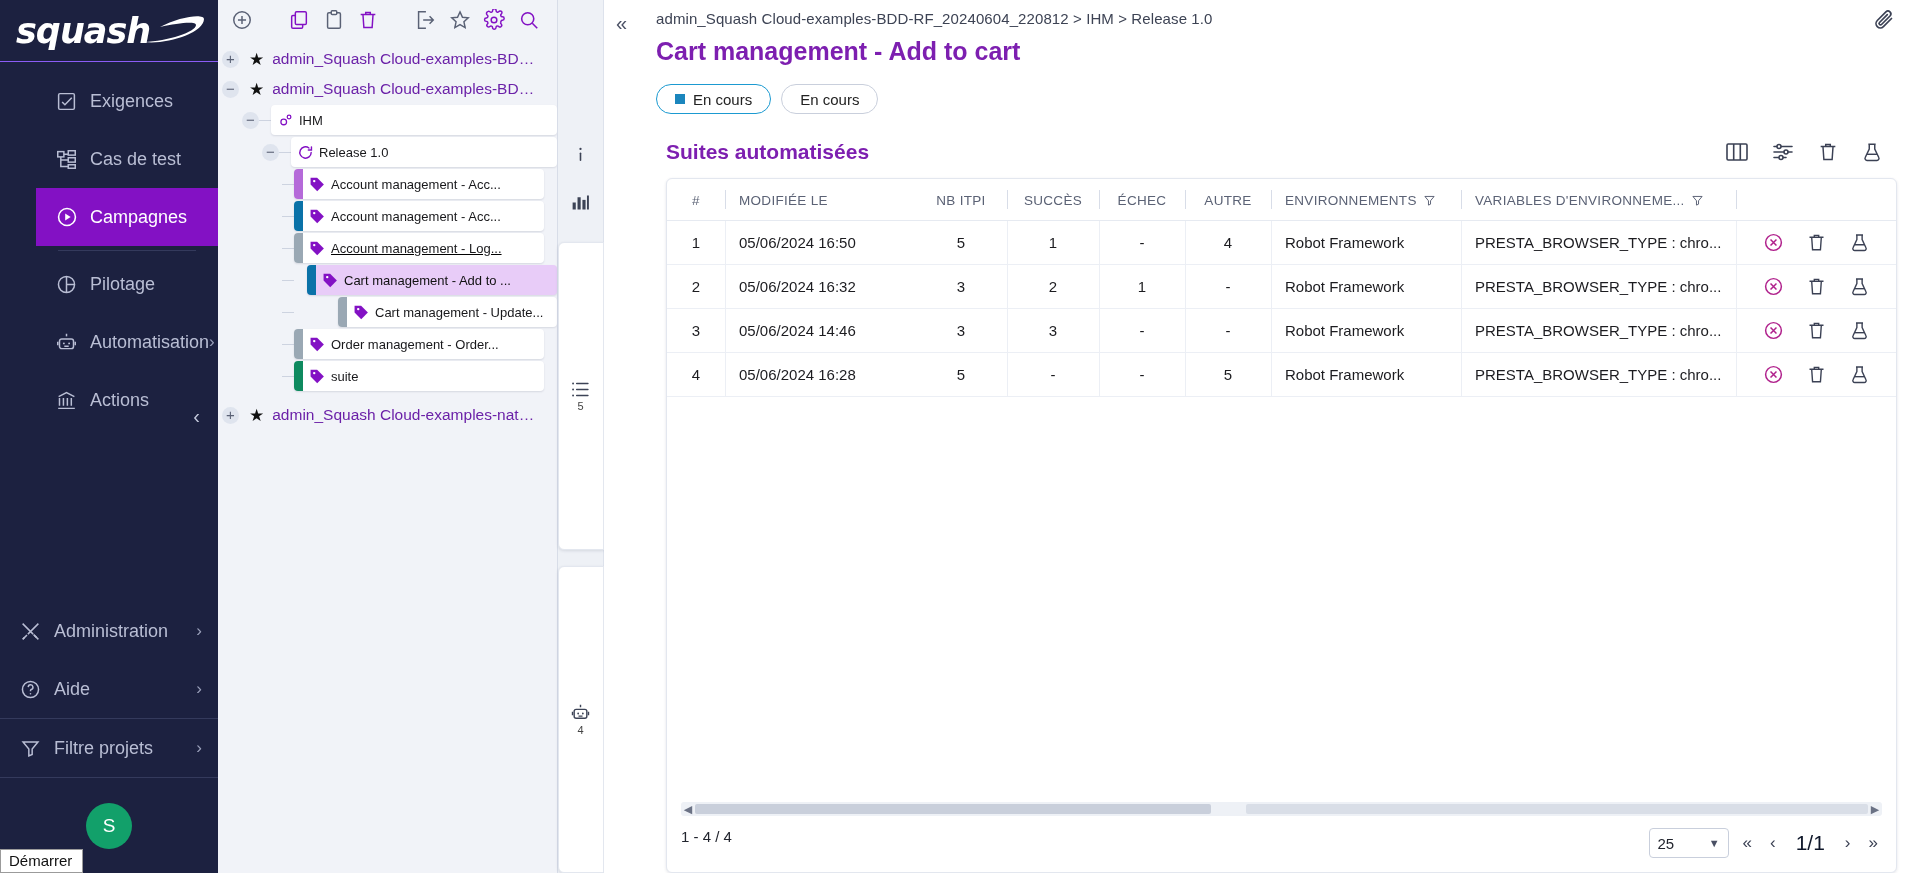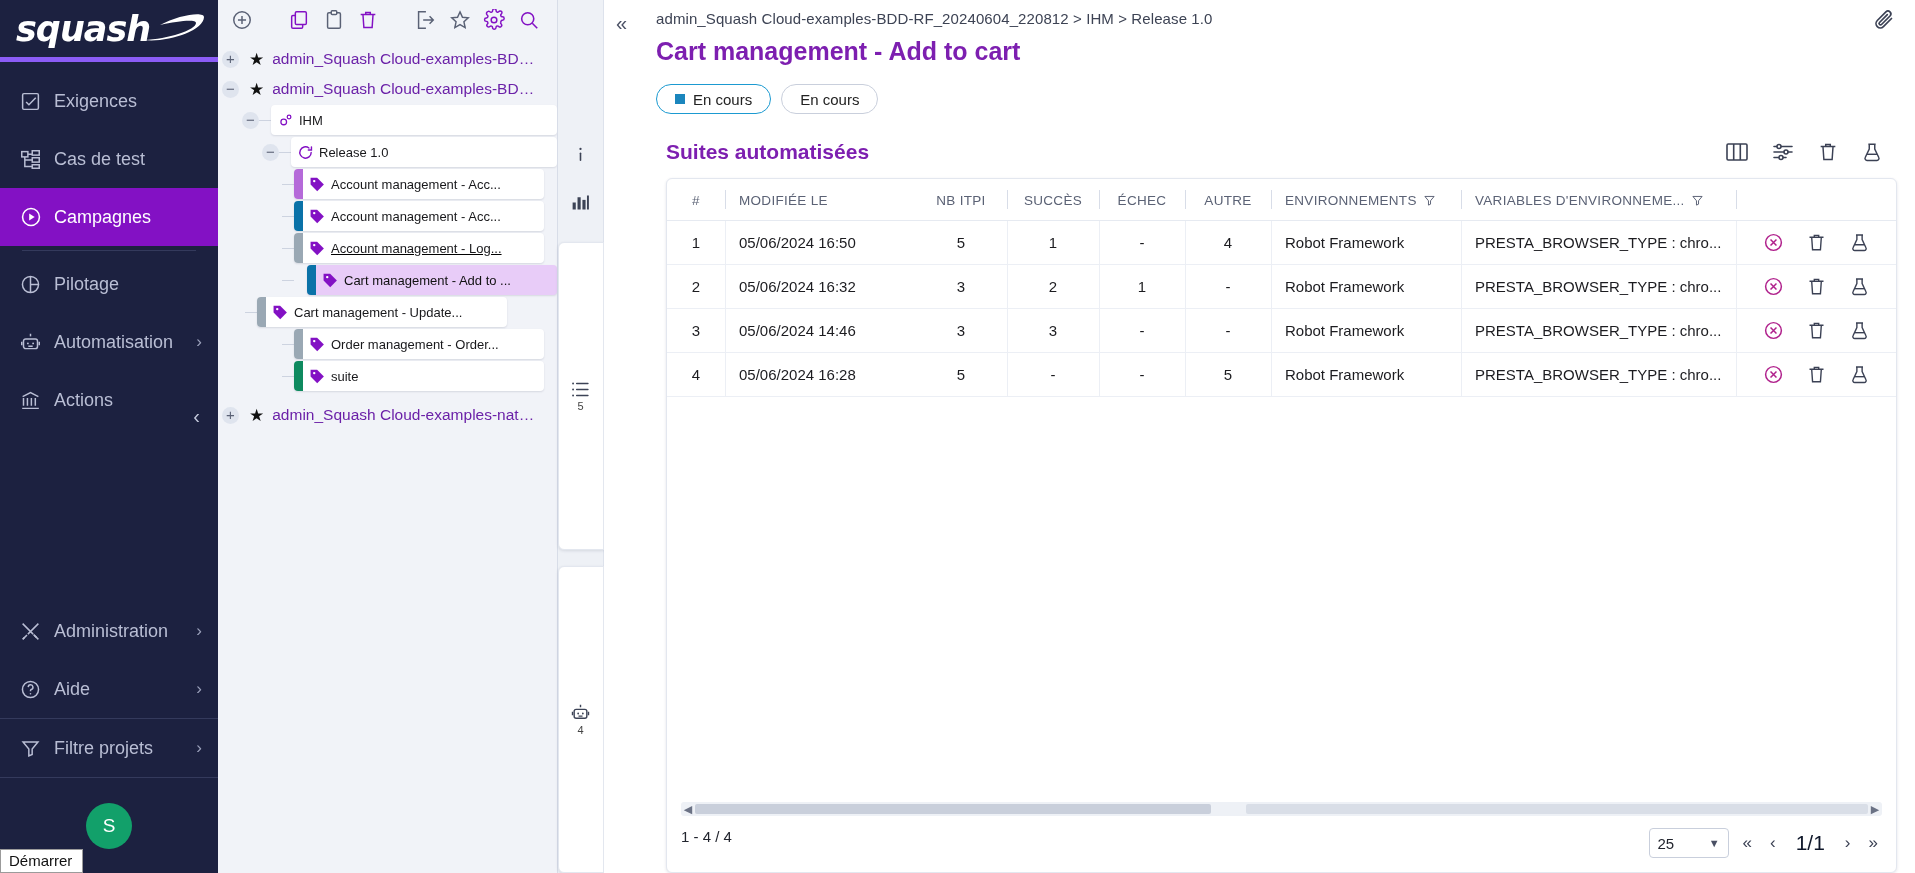--- a/index.html
+++ b/index.html
@@ -13,34 +13,34 @@
 
   
   .nav {
     width: 218px; height: 873px; flex: 0 0 218px;
     background: #1c2140; color: #c6cbdd;
     display: flex; flex-direction: column;
     position: relative;
   }
   .nav-logo {
     height: 62px; display: flex; align-items: center;
-    padding-left: 16px; border-bottom: 5px solid #8b5cf6;
+    padding-left: 16px; border-bottom: 1px solid #8b5cf6;
   }
   .logo-wrap { position: relative; width: 190px; height: 40px; }
   .logo-text {
     font-family: "DejaVu Sans", sans-serif;
     font-style: italic; font-weight: bold;
     font-size: 35px; color: #ffffff; letter-spacing: -1px;
     position: absolute; left: 0; top: 0; line-height: 40px;
   }
   .logo-swoosh {
     position: absolute; right: 0; top: 4px;
     width: 64px; height: 30px;
   }
-  .nav-items { padding-top: 10px; }
+  .nav-items { padding-top: 10px; margin-left: 36px; }
   .nav-item {
     display: flex; align-items: center; height: 58px;
     padding-left: 20px; cursor: pointer; position: relative;
     color: #b9bed4; font-size: 18px;
   }
   .nav-item.active { background: #8311c4; color: #ffffff; }
   .nav-item .ic { width: 34px; flex: 0 0 34px; display: flex; align-items: center; }
   .nav-item .lbl { flex: 1; }
   .nav-item .chev { margin-right: 16px; font-size: 17px; color: #9aa0ba; }
   .nav-sep { height: 1px; background: #343a5c; margin: 4px 22px; }
@@ -496,21 +496,21 @@
               <span class="cap" style="background:#0a72a8"></span>
               <span class="ri">
                 <svg width="17" height="17" viewBox="0 0 24 24" fill="#8311c4">
                   <path d="M11.5 2.6L21 12l-9.4 9.4L2.2 12V2.6z"></path>
                   <circle cx="7.4" cy="7.2" r="1.7" fill="#fff"></circle>
                 </svg>
               </span>
               <span class="rl">Cart management - Add to ...</span>
             </div>
           </div>
-          <div class="tnode r2" style="padding-left: 27px;">
+          <div class="tnode r2" style="padding-left: 64px; gap: 44px;">
             <span class="hline"></span>
             <div class="tree-row " style="width:250px">
               <span class="cap" style="background:#9aa8b4"></span>
               <span class="ri">
                 <svg width="17" height="17" viewBox="0 0 24 24" fill="#8311c4">
                   <path d="M11.5 2.6L21 12l-9.4 9.4L2.2 12V2.6z"></path>
                   <circle cx="7.4" cy="7.2" r="1.7" fill="#fff"></circle>
                 </svg>
               </span>
               <span class="rl">Cart management - Update...</span>

